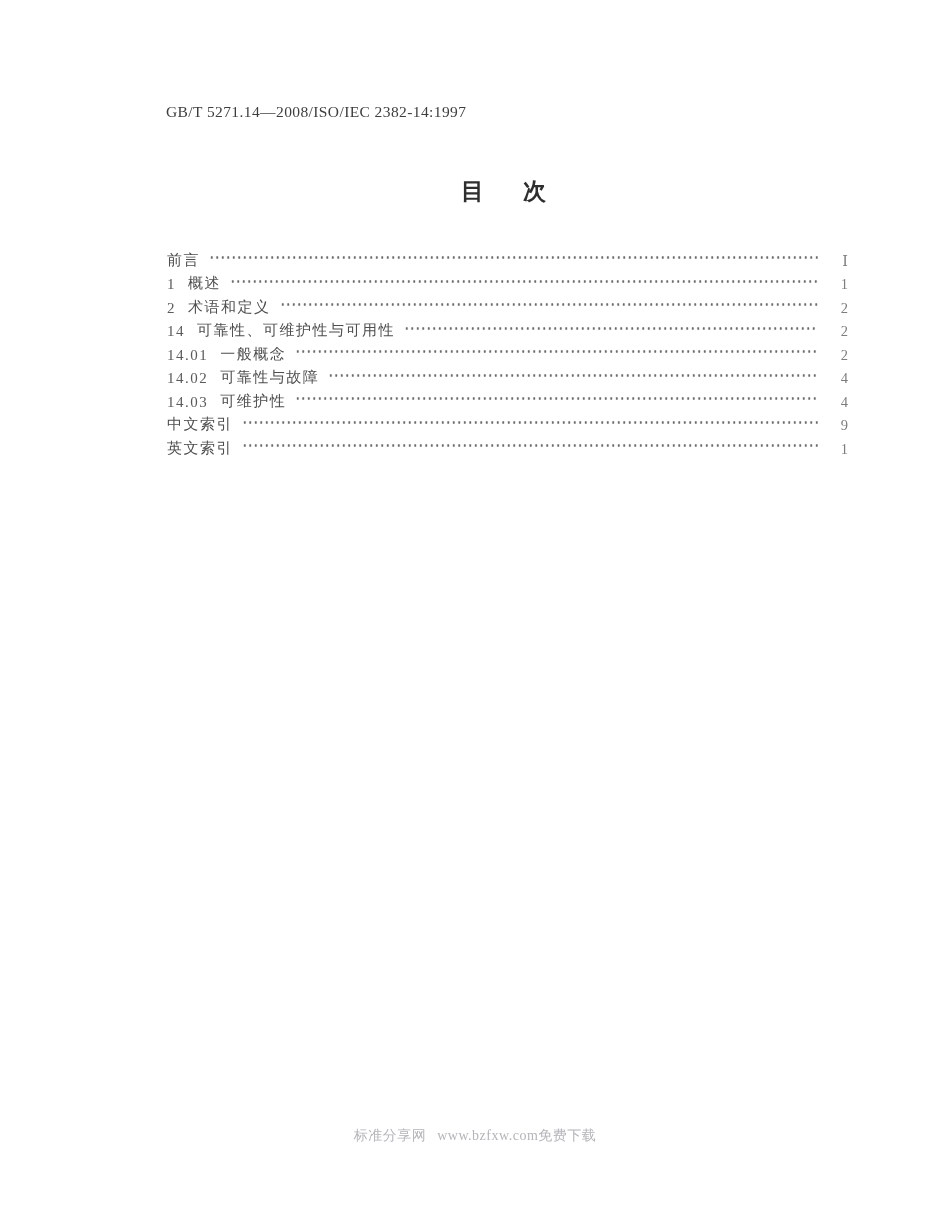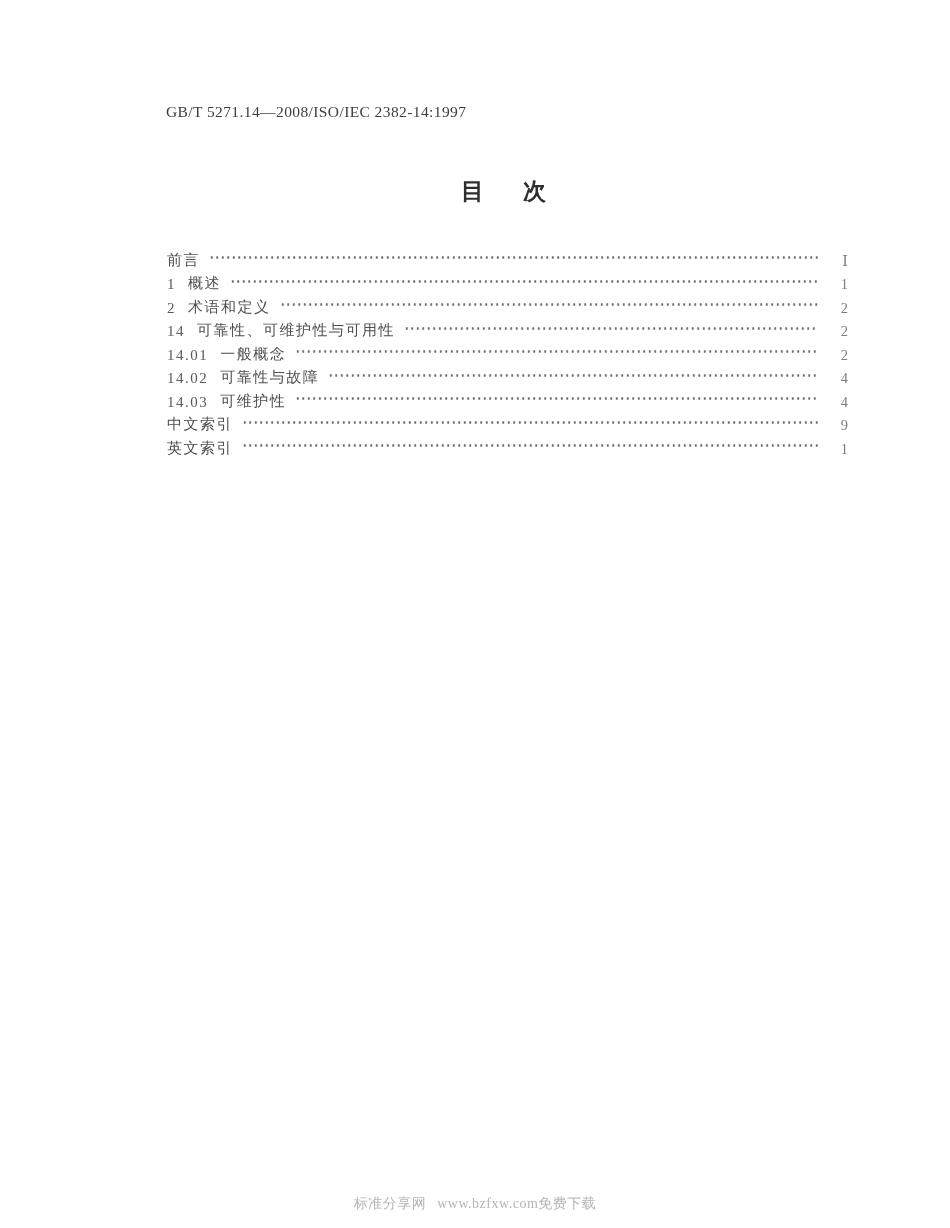--- a/index.html
+++ b/index.html
@@ -75,21 +75,21 @@
   .toc-page {
     min-width: 22px;
     text-align: right;
     font-size: 14.5px;
     color: #7d7d7d;
     white-space: nowrap;
   }
   .footer {
     position: absolute;
     left: 0;
-    top: 1195px;
+    top: 1127px;
     width: 950px;
     text-align: center;
     font-size: 14px;
     color: #b5b5ba;
     letter-spacing: 0.5px;
     white-space: nowrap;
   }
   .footer .footer-site {
     margin-right: 11px;
   }

